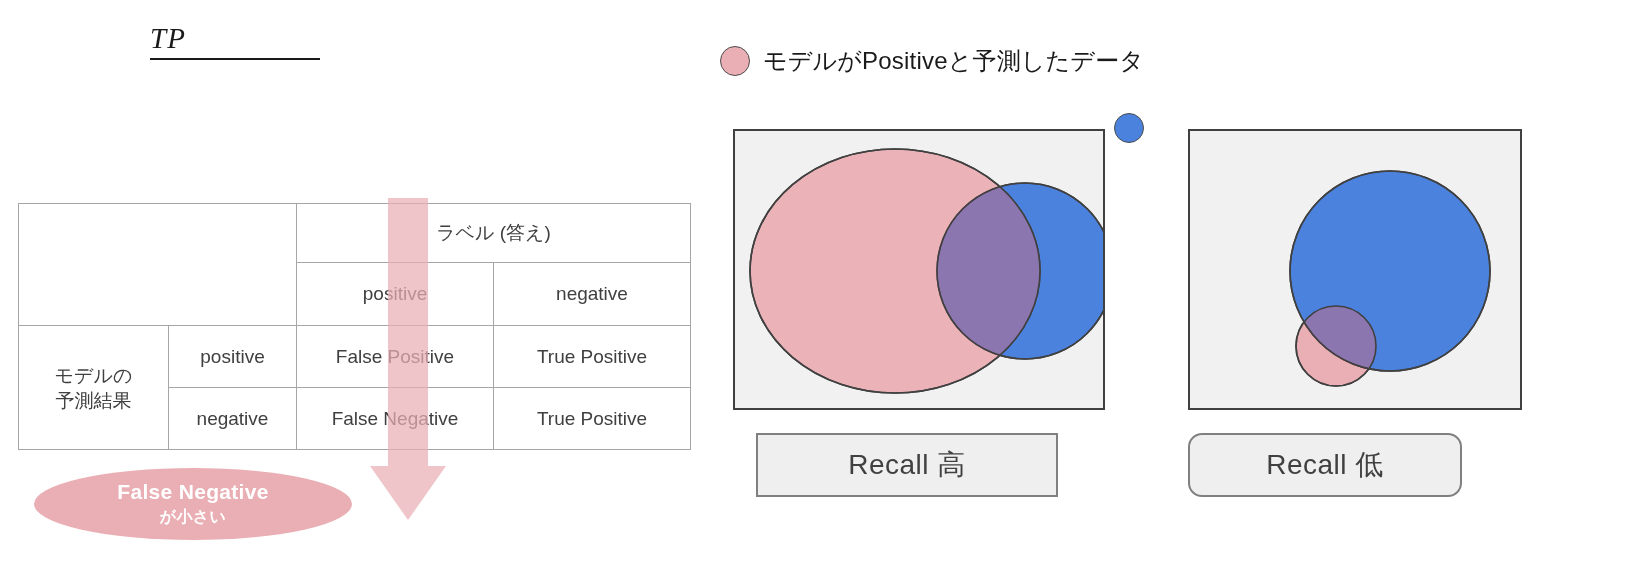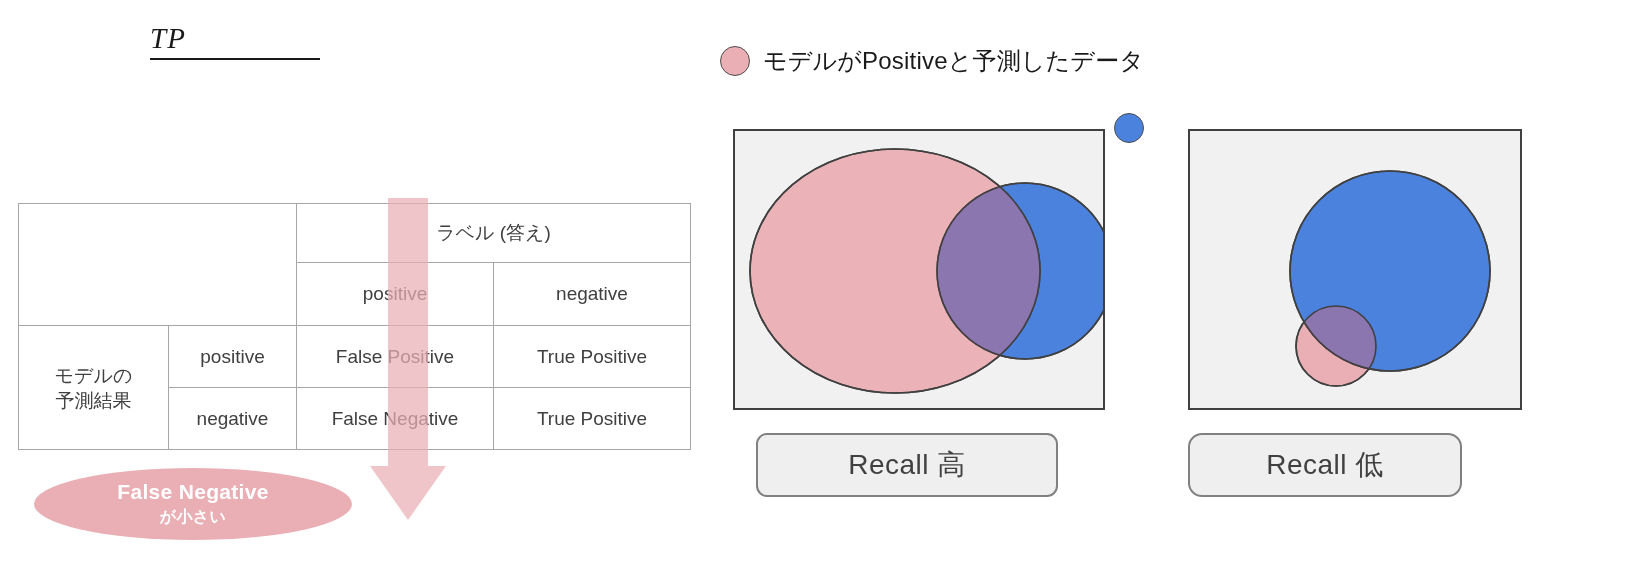--- a/index.html
+++ b/index.html
@@ -152,21 +152,21 @@
   .recall-box {
     margin-top: 23px;
     background: #efefef;
     border: 2px solid #808080;
     box-sizing: border-box;
     height: 64px;
     display: flex;
     align-items: center;
     justify-content: center;
   }
-  #panel-left .recall-box  { width: 302px; margin-left: 23px; border-radius: 11px; }
+  #panel-left .recall-box  { width: 302px; margin-left: 23px; }
   #panel-right .recall-box { width: 274px; margin-left: 0px; border-radius: 14px; }
   .recall-label {
     font-size: 28px;
     color: #404040;
     letter-spacing: 0.5px;
   }
 </style>
 </head>
 <body>
 

